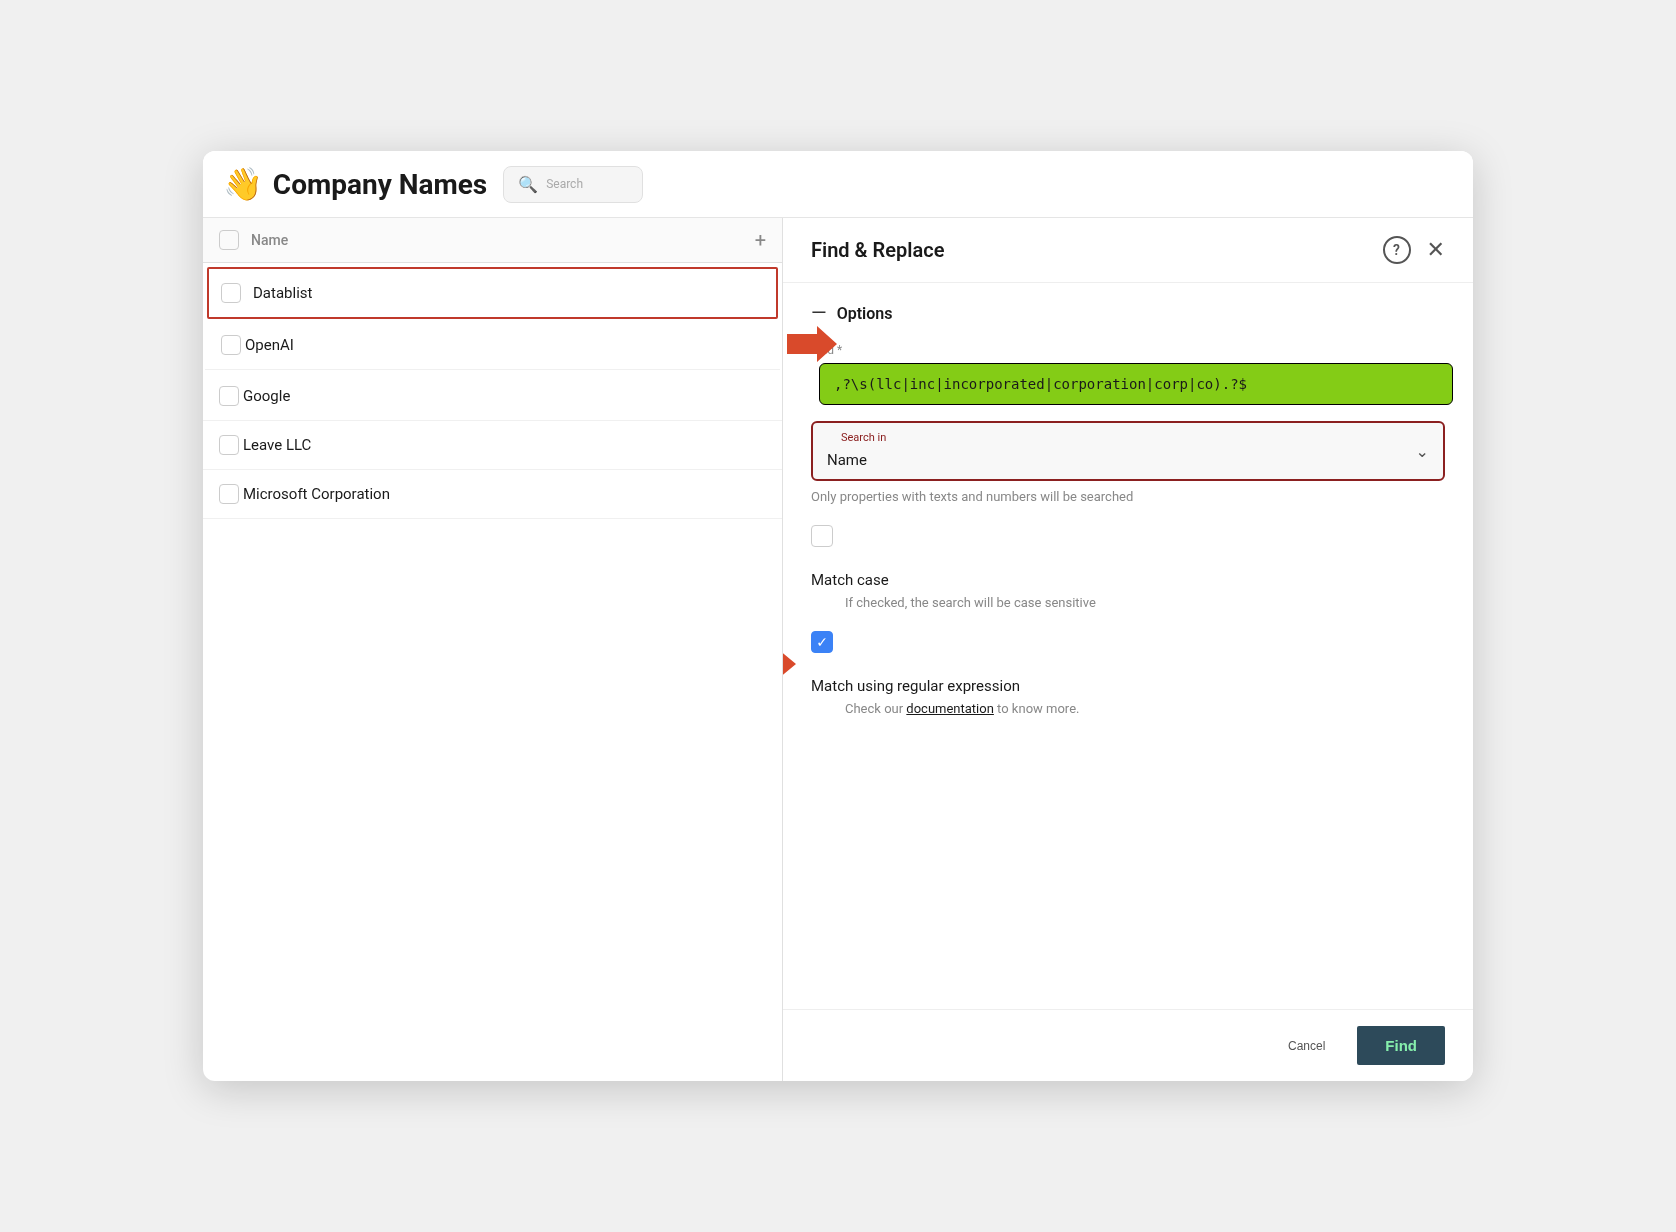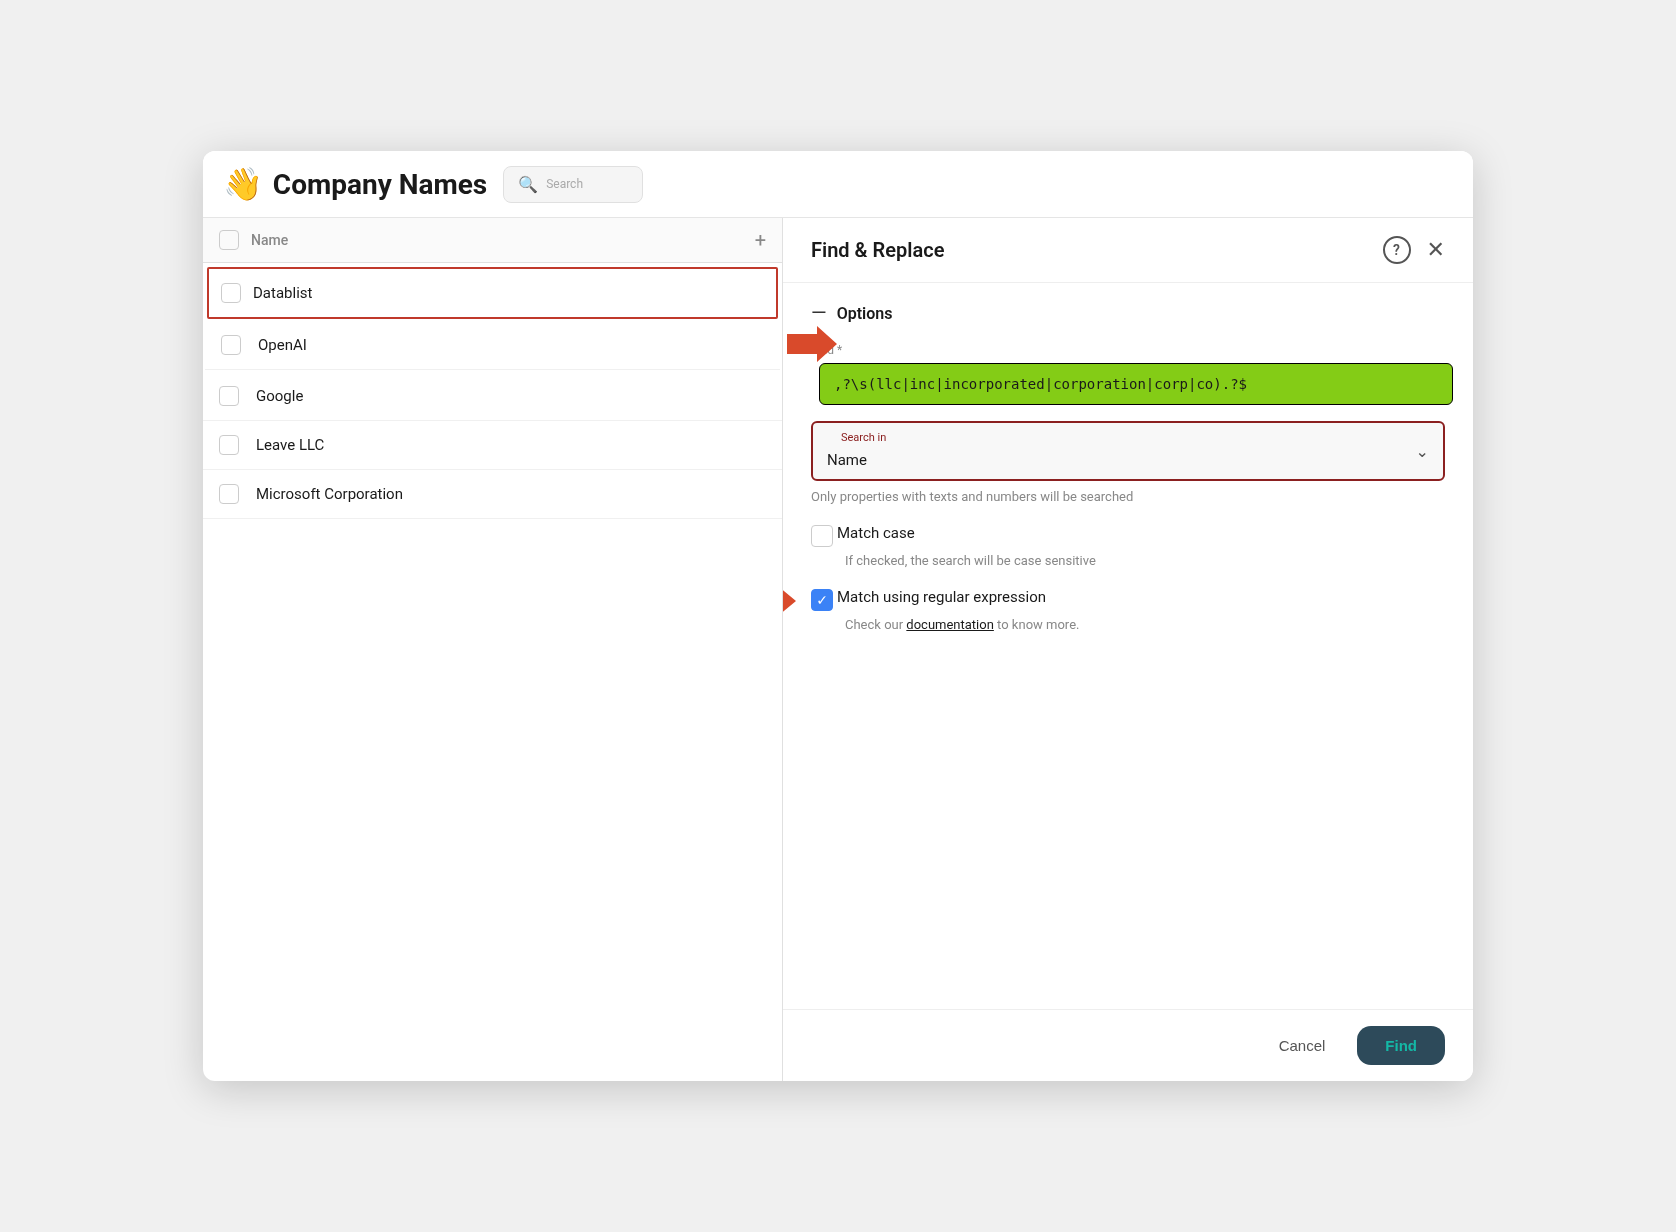--- a/index.html
+++ b/index.html
@@ -101,21 +101,21 @@
       color: #888;
       font-size: 20px;
       cursor: pointer;
       line-height: 1;
     }
     .table-row {
       display: flex;
       align-items: center;
       padding: 14px 16px;
       border-bottom: 1px solid #f0f0f0;
-      gap: 17px;
+      gap: 4px;
       cursor: pointer;
     }
     .table-row:first-child {
       border: 2px solid #c0392b;
       margin: 2px;
     }
     .row-checkbox {
       width: 20px;
       height: 20px;
       border: 1.5px solid #ccc;
@@ -268,22 +268,23 @@
       margin-bottom: 8px;
     }
     .only-props-text {
       font-size: 13px;
       color: #888;
       margin-bottom: 20px;
     }
     .checkbox-row {
       display: flex;
       align-items: flex-start;
-      gap: 4px;
+      gap: 24px;
       margin-bottom: 6px;
+      flex-direction: column;
     }
     .checkbox-box {
       width: 22px;
       height: 22px;
       border: 1.5px solid #ccc;
       border-radius: 4px;
       background: #fff;
       flex-shrink: 0;
       margin-top: 1px;
       cursor: pointer;
@@ -316,30 +317,30 @@
       display: flex;
       align-items: center;
       justify-content: flex-end;
       padding: 16px 28px;
       border-top: 1px solid #eeeeee;
       gap: 16px;
     }
     .cancel-btn {
       background: none;
       border: none;
-      font-size: 15px;
+      font-size: 12px;
       color: #555;
       cursor: pointer;
       padding: 10px 16px;
     }
     .find-btn {
       background: #2d4a5a;
-      color: #14b8a6;
+      color: #86efac;
       border: none;
-      border-radius: 14px;
+      border-radius: 2px;
       padding: 11px 28px;
       font-size: 15px;
       font-weight: 600;
       cursor: pointer;
     }
   </style>
 </head>
 <body>
 
 <div class="app-window">

